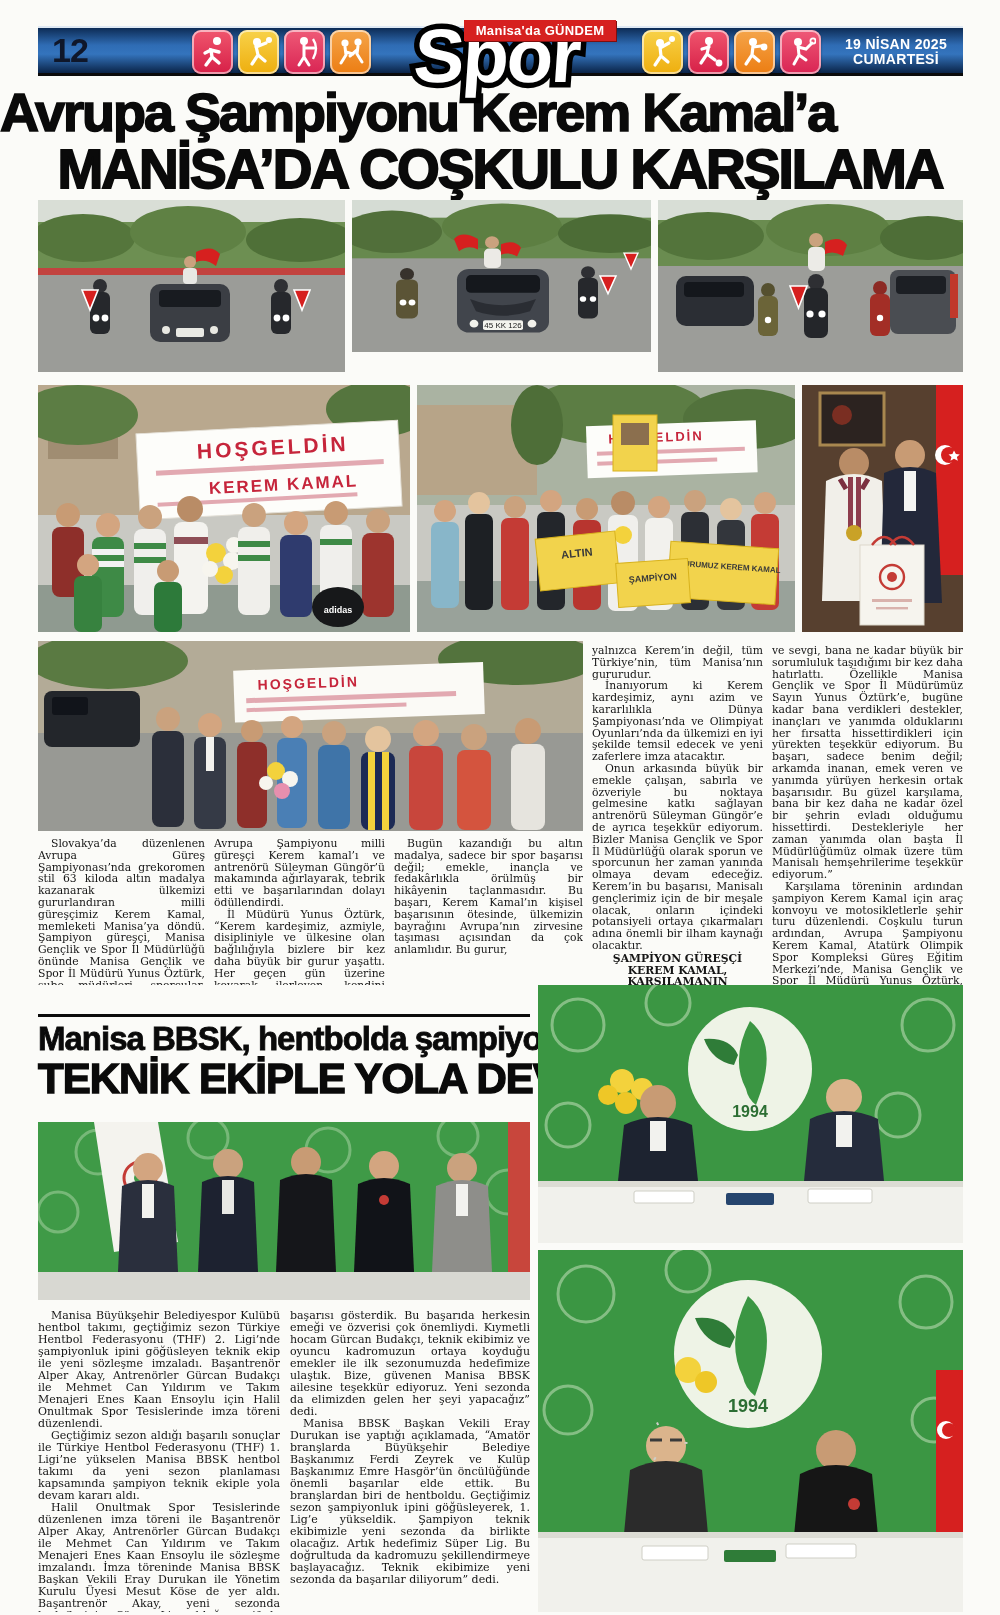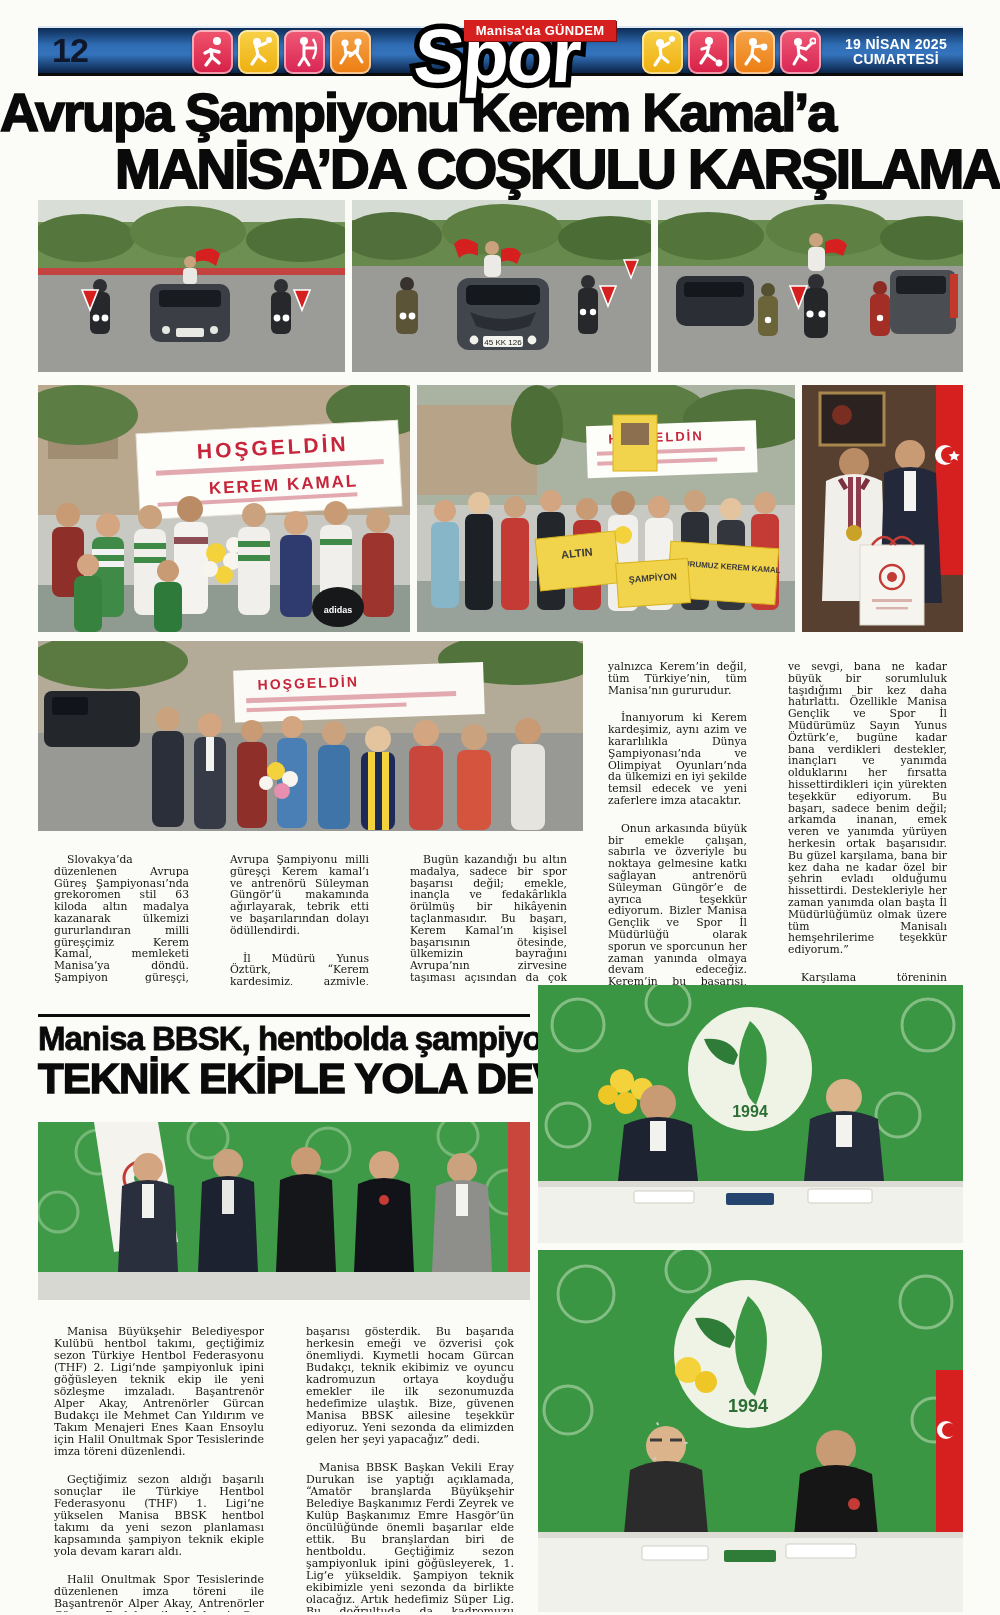--- a/index.html
+++ b/index.html
@@ -23,34 +23,34 @@
   .logo-wrap { left:366px; top:8px; width:268px; height:96px; z-index:4; }
   .kicker { left:464px; top:20px; width:152px; height:21px; background:#d6201f; z-index:6;
     color:#fff; font:bold 13px/21px "Liberation Sans",sans-serif; text-align:center; letter-spacing:.3px;
     box-shadow:1px 1px 0 #7e0f0f; }
   .dateblock { left:838px; top:37px; width:116px; text-align:center; color:#fff;
     font:bold 14px/15px "Liberation Sans",sans-serif; letter-spacing:.3px; }
 
   
   .h1a { left:0; top:84px; width:1000px; text-align:left; color:#0a0a0a;
     font:bold 54px/56px "Liberation Sans",sans-serif; letter-spacing:-2px; -webkit-text-stroke:1.6px #0a0a0a; }
-  .h2a { left:0; top:140px; width:1000px; text-align:right; color:#0a0a0a;
+  .h2a { left:0; top:140px; width:1000px; text-align:center; color:#0a0a0a;
     font:bold 55px/58px "Liberation Sans",sans-serif; letter-spacing:-2px; -webkit-text-stroke:1.8px #0a0a0a; }
   .h1b { left:38px; top:1022px; color:#0a0a0a; font:bold 33px/34px "Liberation Sans",sans-serif; letter-spacing:-1px; -webkit-text-stroke:.8px #0a0a0a; }
   .h2b { left:38px; top:1057px; color:#0a0a0a; font:bold 42px/44px "Liberation Sans",sans-serif; letter-spacing:-1px; -webkit-text-stroke:1.4px #0a0a0a; }
   .rule { left:38px; top:1014px; width:492px; height:3px; background:#0b0b0b; }
 
   
   .ph { overflow:hidden; background:#c9c9c3; }
   .ph svg { display:block; width:100%; height:100%; }
 
   
   .col { overflow:hidden; text-align:justify; font-size:10.8px; line-height:11.8px; color:#151515; }
   .col2x { font-size:11px; line-height:12px; }
-  .colp { text-indent:13px; margin:16px; }
+  .colp { text-indent:13px; margin:0; }
   .colp.cont { text-indent:0; }
   .colsub { font-weight:bold; text-align:center; text-indent:0; margin:1px 0; }
   .colsub.big { font-size:17.5px; line-height:20px; margin:9px 0 7px; letter-spacing:.3px; }
 </style>
 </head>
 <body>
 
 <div class="abs topbar"></div>
 <div class="abs pagenum">12</div>
 
@@ -163,21 +163,21 @@
       <path d="M256 90 h16 l-8 20 z" fill="#d6201f" stroke="#fff" stroke-width="1.6"></path>
     </g>
     <g>
       <circle cx="152" cy="62" r="6" fill="#caa27e"></circle>
         <rect x="145" y="68" width="14" height="16" rx="4" fill="#e8e8e4"></rect>
       <path d="M158 52 q16 -8 24 2 l-4 12 q-10 -8 -20 -4 z" fill="#d6201f"></path>
     </g>
   </svg>
 </div>
 
-<div class="abs ph" style="left:352px;top:200px;width:299px;height:172px">
+<div class="abs ph" style="left:352px;top:200px;width:299px;height:152px">
   <svg viewBox="0 0 299 172" preserveAspectRatio="none">
     <rect width="299" height="58" fill="#d5dcd4"></rect>
     <rect y="20" width="299" height="48" fill="#67894e"></rect>
     <ellipse cx="40" cy="36" rx="50" ry="24" fill="#516f3a"></ellipse>
       <ellipse cx="150" cy="30" rx="60" ry="26" fill="#5d7f42"></ellipse>
       <ellipse cx="258" cy="38" rx="52" ry="22" fill="#4c6c36"></ellipse>
     <rect y="66" width="299" height="106" fill="#9a9b97"></rect>
     <g>
       <rect x="105" y="78" width="92" height="72" rx="12" fill="#41454c"></rect>
       <rect x="114" y="85" width="74" height="20" rx="5" fill="#15181d"></rect>

